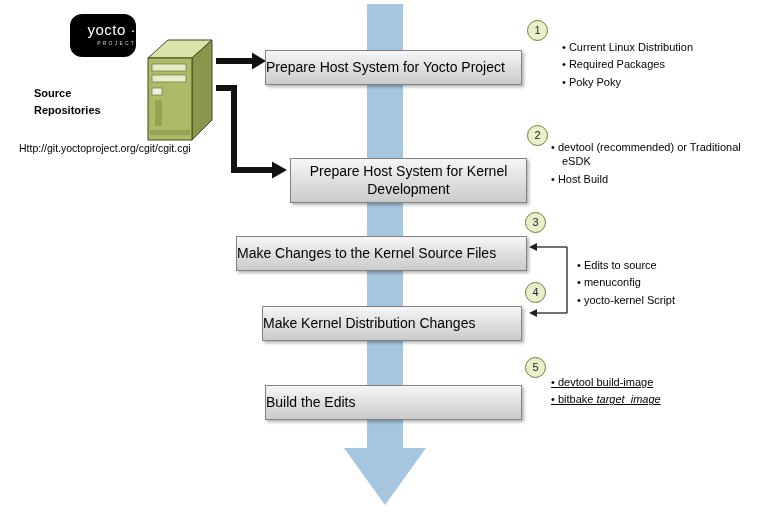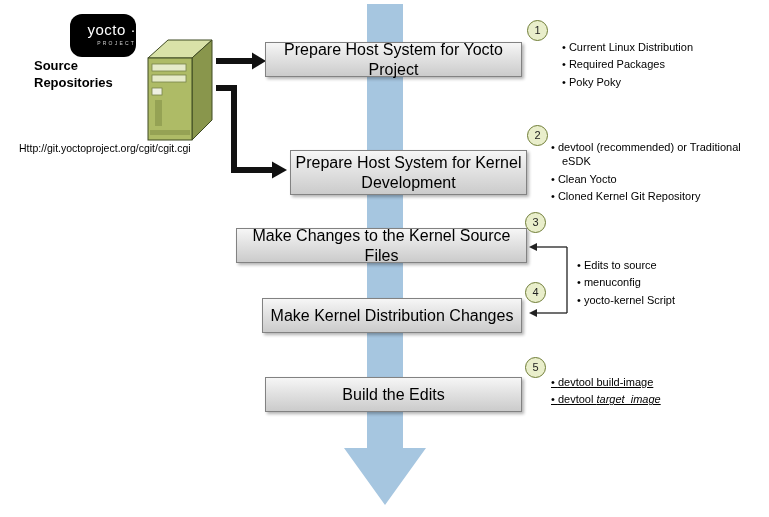--- a/index.html
+++ b/index.html
@@ -20,28 +20,28 @@
   .thin-line{stroke:#222;stroke-width:1.3;fill:none;}
   .thin-head{fill:#222;}
 
   .logo{
     position:absolute;left:70px;top:14px;width:66px;height:43px;z-index:2;
     background:var(--logo-bg,#000);color:#fff;text-align:right;border-radius:12px;
   }
   .logo-brand{font-size:15px;margin-top:7px;letter-spacing:0.5px;}
   .logo-sub{font-size:5px;letter-spacing:2.2px;color:#cfcfcf;margin-top:2px;}
 
-  .src-label{position:absolute;left:34px;top:57px;z-index:2;font-size:13px;font-weight:bold;line-height:17px;}
+  .src-label{position:absolute;left:34px;top:85px;z-index:2;font-size:11px;font-weight:bold;line-height:17px;}
   .url{position:absolute;left:7px;top:142px;z-index:2;font-size:10.5px;padding-left:12px;}
 
   .step-box{
-    position:absolute;z-index:2;display:flex;align-items:center;justify-content:center;
-    text-align:center;font-size:16px;line-height:1.25;
+    position:absolute;z-index:2;display:flex;align-items:center;justify-content:flex-start;
+    text-align:center;font-size:14px;line-height:1.25;
     background:linear-gradient(to bottom,#f6f6f6 0%,#e2e2e2 45%,#cbcbcb 100%);
-    border:1px solid #828282;box-shadow:2px 2px 3px rgba(0,0,0,0.3);
+    border:1px solid #828282;box-shadow:2px 2px 3px rgba(0,0,0,0.3);margin-top:8px;
   }
   .b1{left:265px;top:42px;width:255px;height:33px;}
   .b2{left:290px;top:150px;width:235px;height:43px;}
   .b3{left:236px;top:228px;width:289px;height:33px;}
   .b4{left:262px;top:298px;width:258px;height:33px;}
   .b5{left:265px;top:377px;width:255px;height:33px;}
 
   .badge{
     position:absolute;z-index:2;width:19px;height:19px;border-radius:50%;
     background:var(--circle-fill,#e9eecb);border:1.5px solid var(--circle-border,#6f7d36);
@@ -135,28 +135,27 @@
   <div class="badge c5">5</div>
 
   <ul class="bullets ul1">
     <li>Current Linux Distribution</li>
     <li>Required Packages</li>
     <li>Poky Poky</li>
   </ul>
 
   <ul class="bullets ul2">
     <li>devtool (recommended) or Traditional eSDK</li>
-    <li>Clean Yocto</li>
-    <li>Cloned Kernel Git Repository</li>
+    <li>Host Build</li>
   </ul>
 
   <ul class="bullets ul34">
     <li>Edits to source</li>
     <li>menuconfig</li>
     <li>yocto-kernel Script</li>
   </ul>
 
   <ul class="bullets ul5">
     <li>devtool build-image</li>
-    <li><span>devtool </span><i>target_image</i></li>
+    <li><span>bitbake </span><i>target_image</i></li>
   </ul>
 
 </div>
 
 </body></html>

